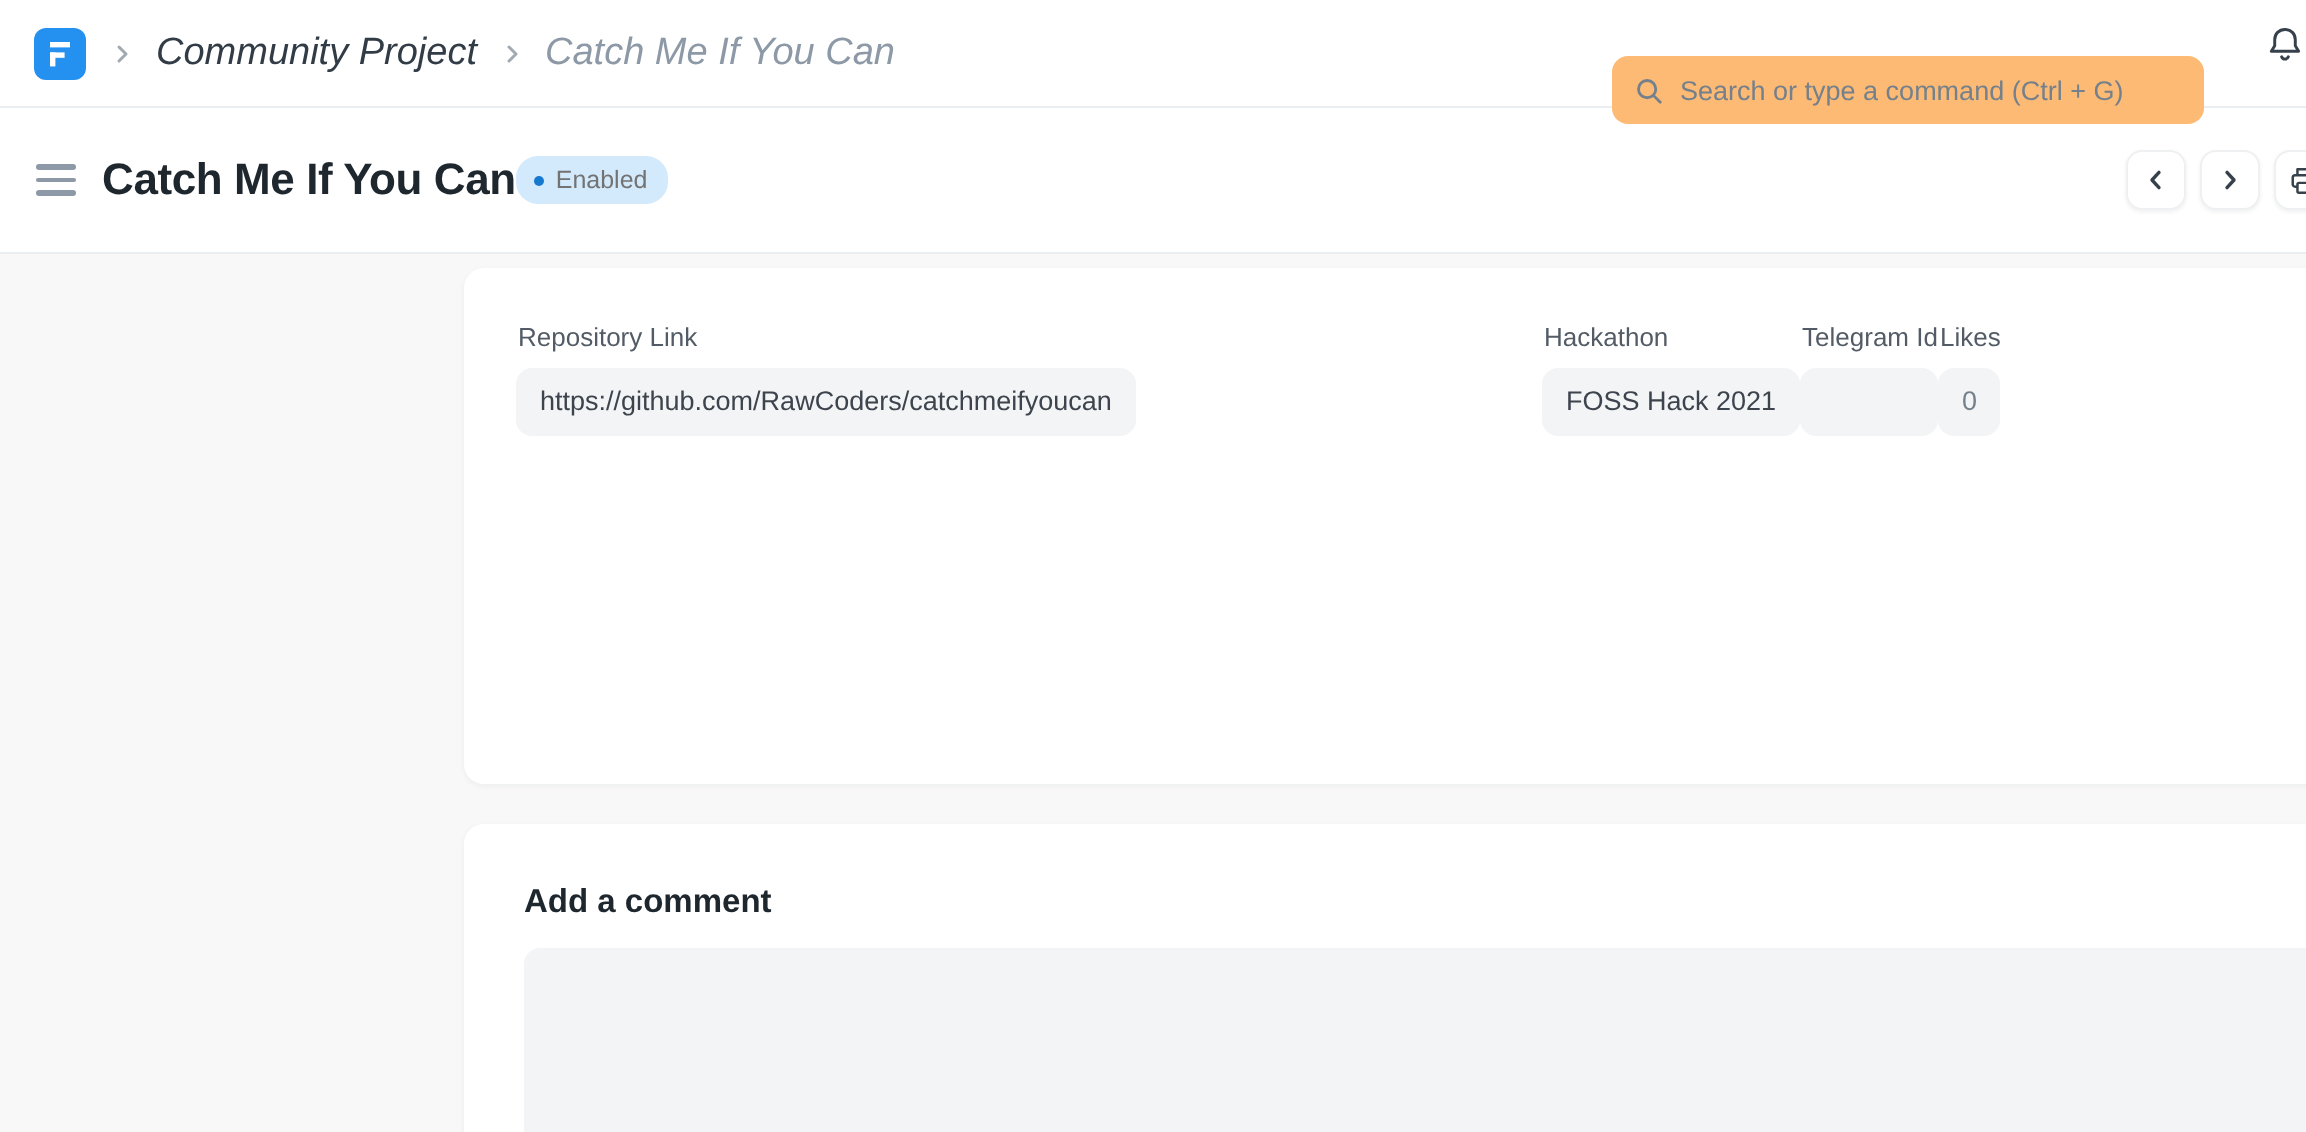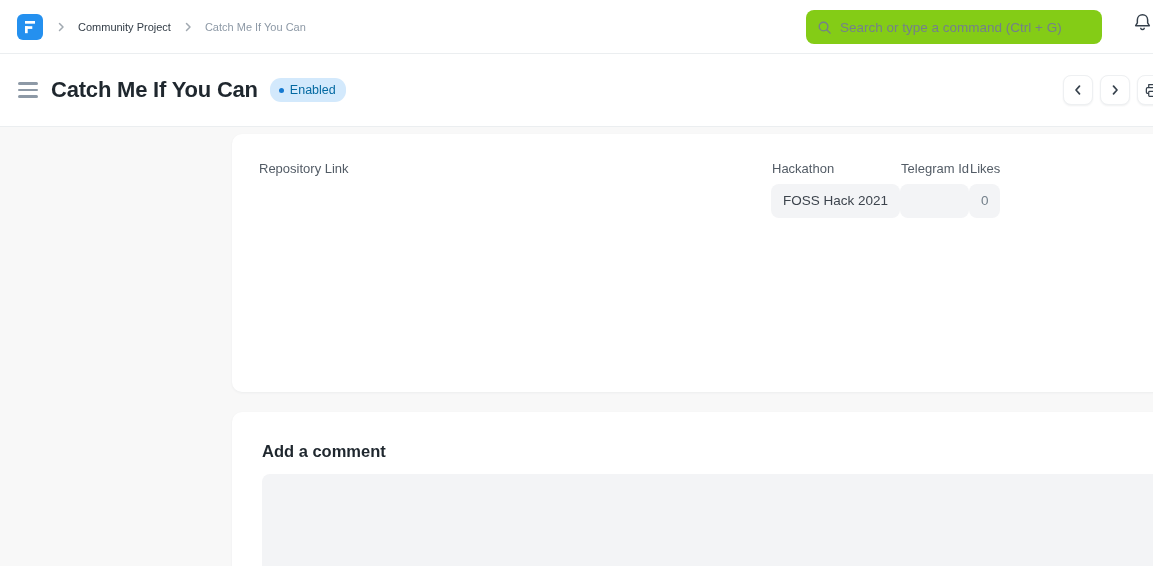--- a/index.html
+++ b/index.html
@@ -5,37 +5,37 @@
   * { margin:0; padding:0; box-sizing:border-box; }
   html, body { width:1153px; height:566px; overflow:hidden; background:#fff;
     font-family:"Liberation Sans", sans-serif; position:relative; }
 
   
   .navbar { position:absolute; top:0; left:0; width:100%; height:54px;
     background:#fff; border-bottom:1px solid #EBEEF0; display:flex; align-items:center; z-index:3; }
   .logo { position:absolute; left:17px; top:14px; width:26px; height:26px; cursor:pointer; }
   .breadcrumb { display:flex; align-items:center; gap:11px; margin-left:55px; }
   .crumb-sep { display:flex; align-items:center; }
-  .crumb { font-size:11px; color:#323C46; cursor:pointer; }
+  .crumb { font-size:19px; color:#323C46; cursor:pointer;font-style:italic; }
   .crumb.current { color:#8D99A6; }
-  .search-wrap { position:absolute; right:51px; top:10px; width:296px; height:34px;
-    background:#84cc16; border-radius:8px; display:flex; align-items:center; padding:0 11px; gap:8px; }
+  .search-wrap { position:absolute; right:51px; top:28px; width:296px; height:34px;
+    background:#fdba74; border-radius:8px; display:flex; align-items:center; padding:0 11px; gap:8px; }
   .search-wrap input { flex:1; border:none; outline:none; background:transparent;
     font-family:"Liberation Sans", sans-serif; font-size:13.5px; color:#4C5662; }
   .search-wrap input::placeholder { color:#74808B; opacity:1; }
   .bell { position:absolute; right:0px; top:12px; cursor:pointer; }
 
   
   .page-header { position:absolute; top:54px; left:0; width:100%; height:73px;
     background:#fff; border-bottom:1px solid #EBEEF0; display:flex; align-items:center; z-index:2; }
   .menu-btn { margin-left:18px; width:20px; display:flex; flex-direction:column; gap:4px; cursor:pointer; }
   .menu-btn span { display:block; height:2.5px; background:#8D99A6; border-radius:1.5px; }
   .page-title { margin-left:13px; font-size:22px; font-weight:700; color:#1F272E; letter-spacing:-0.2px; }
-  .status-badge { margin-left:12px; height:24px; display:flex; align-items:center; gap:6px;
-    background:#D3E9FC; color:#0369a1; font-size:12.5px; padding:0 10px 0 9px; border-radius:11px; }
+  .status-badge { height:24px; display:flex; align-items:center; gap:6px;
+    background:#D3E9FC; color:#737373; font-size:12.5px; padding:0 10px 0 9px; border-radius:11px; }
   .status-badge .dot { width:5px; height:5px; border-radius:50%; background:#1579D0; }
   .hdr-actions { position:absolute; left:1063px; top:75px; display:flex; gap:7px; }
   .icon-btn { width:30px; height:30px; background:#fff; border:1px solid #EEF0F2; border-radius:8px;
     box-shadow:0 1px 2px rgba(25,39,52,0.07); display:flex; align-items:center; justify-content:center; cursor:pointer; }
 
   
   .main { position:absolute; top:127px; left:0; right:0; bottom:0; background:#F8F8F8; overflow:hidden; }
   .card { position:absolute; left:232px; right:-60px; background:#fff; border-radius:10px;
     box-shadow:0 1px 3px rgba(25,39,52,0.05); }
   .form-card { top:7px; height:258px; padding:28px 0 0 26px;
@@ -123,20 +123,21 @@
     </svg>
   </div>
 </div>
 
 <div class="main">
 
   <div class="card form-card">
     <div class="col">
       <div class="field">
         <div class="field-label">Repository Link</div>
+        <div class="field-input">https://github.com/RawCoders/catchmeifyoucan</div>
       </div>
     </div>
     <div class="col">
       <div class="field">
         <div class="field-label">Hackathon</div>
         <div class="field-input">FOSS Hack 2021</div>
       </div>
       <div class="field">
         <div class="field-label">Telegram Id</div>
         <div class="field-input"></div>

